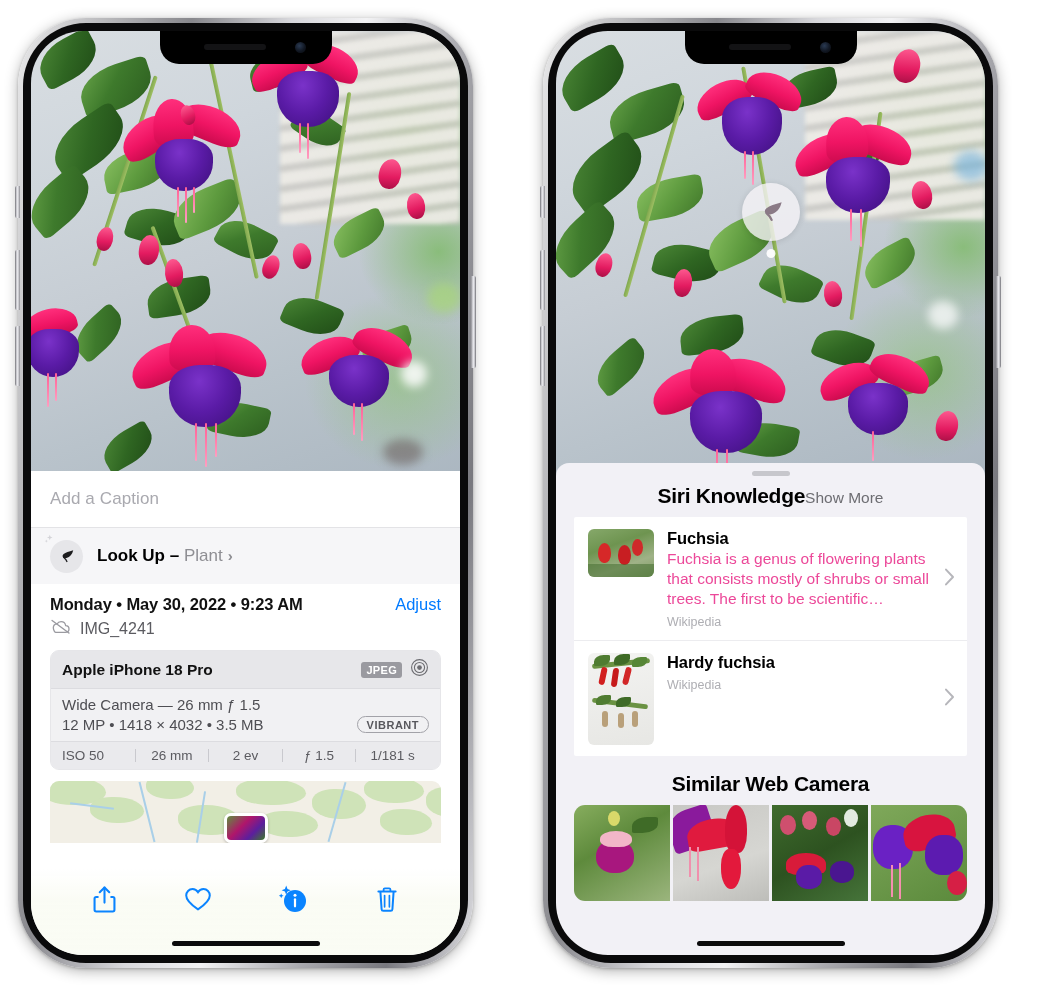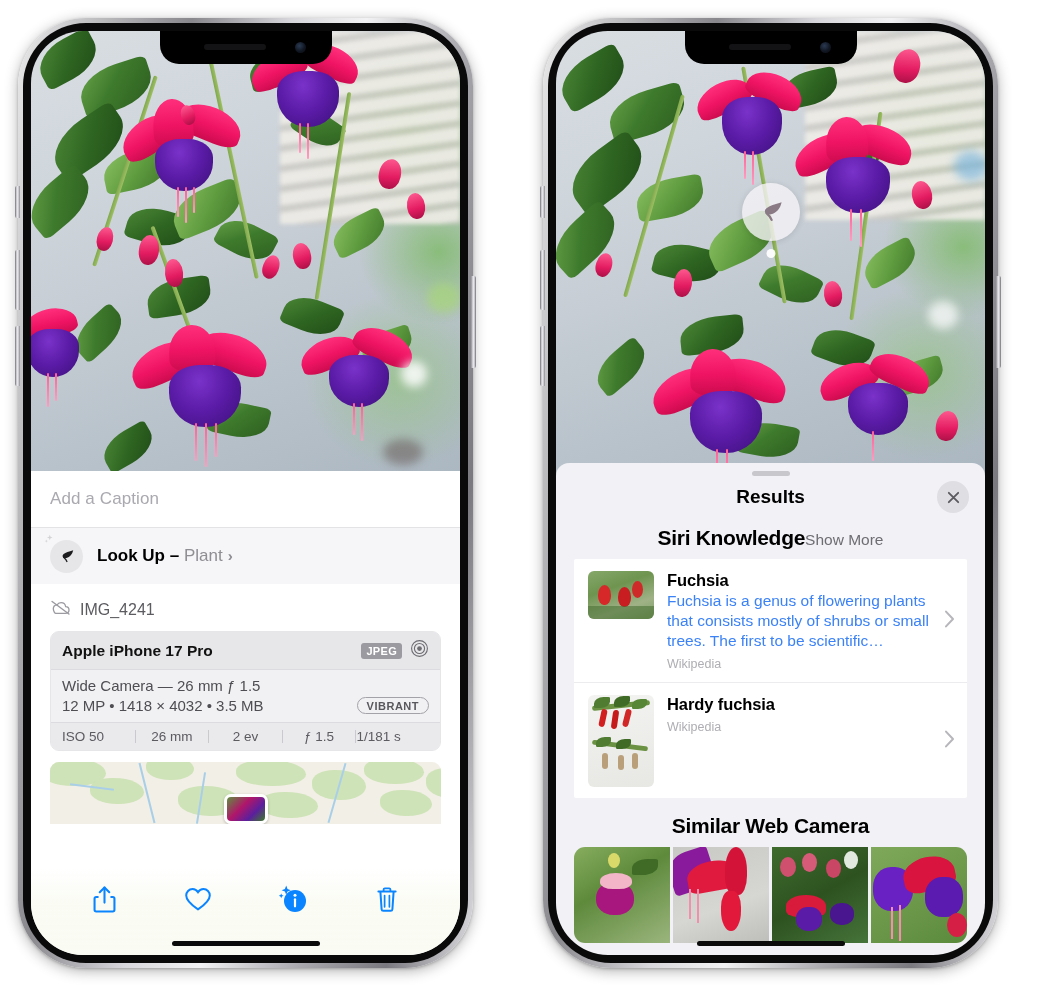--- a/index.html
+++ b/index.html
@@ -183,21 +183,21 @@
   .badge-vib {
     border: 1px solid #a2a2a8; color: #58585d; font-size: 11px;
     border-radius: 9px; padding: 1.5px 9px; letter-spacing: .5px; font-weight: 600;
   }
   .exif-foot {
     display: flex; align-items: center; border-top: 1px solid #dcdce0;
     padding: 6px 11px; background: #eaeaed;
   }
   .exif-foot span { font-size: 13.5px; color: #5b5b60; flex: 1; text-align: center; }
   .exif-foot span:first-child { text-align: left; }
-  .exif-foot span:last-child { text-align: left; }
+  .exif-foot span:last-child { text-align: center; }
   .exif-sep { flex: 0 0 1px !important; height: 13px; background: #c9c9ce; }
 
   .map {
     margin: 11px 19px 0; height: 62px; border-radius: 9px 9px 0 0; overflow: hidden;
     position: relative;
     background: #f2efe6;
   }
   .mg { position: absolute; background: #cfe3b8; border-radius: 40% 55% 45% 50%; }
   .mriver { position: absolute; background: #a9cfe8; }
   .map-pin {
@@ -266,21 +266,21 @@
   .kcard {
     margin: 0 18px; background: #fff; border-radius: 2px; overflow: hidden;
   }
   .krow { display: flex; align-items: flex-start; gap: 13px; padding: 12px 14px 11px; position: relative; }
   .krow + .krow { border-top: 1px solid #ececef; }
   .kthumb { flex: 0 0 auto; border-radius: 6px; overflow: hidden; position: relative; }
   .kthumb.t1 { width: 66px; height: 48px; background: linear-gradient(160deg,#86a86a 0%,#6e9450 35%,#9fb287 70%,#7d9c62 100%); }
   .kthumb.t2 { width: 66px; height: 92px; background: linear-gradient(170deg,#f3f3f1 0%,#e7e7e4 100%); }
   .ktext { flex: 1 1 auto; min-width: 0; padding-right: 18px; }
   .ktitle { font-size: 16.5px; font-weight: 700; color: #000; letter-spacing: -.1px; }
-  .kdesc { font-size: 15.5px; color: #3b82f6; line-height: 1.30; margin-top: 1px; }
+  .kdesc { font-size: 15.5px; color: #ec4899; line-height: 1.30; margin-top: 1px; }
   .ksrc { font-size: 12.5px; color: #aeaeb3; margin-top: 6px; }
   .kchev { position: absolute; right: 12px; top: 50%; transform: translateY(-50%); color: #b6b6bb; }
   .webimgs { display: flex; gap: 3px; margin: 0 18px; border-radius: 11px; overflow: hidden; }
   .wi { flex: 1 1 0; height: 96px; position: relative; overflow: hidden; }
 </style>
 </head>
 <body>
 
 <div class="stage">
 
@@ -399,34 +399,38 @@
               </span>
             </span>
             <span class="lookup-text">
               <span>Look Up –</span>
               <span class="sub">Plant</span><span class="chev-sm">›</span>
             </span>
           </div>
         </div>
 
         <div class="info-block">
+          <div class="date-row">
+            <span class="date-text">Monday • May 30, 2022 • 9:23 AM</span>
+            <span class="adjust-link" style="color:#007AFF">Adjust</span>
+          </div>
           <div class="file-row">
             <span>
               <svg width="21" height="15" viewBox="0 0 24 17" aria-hidden="true">
                 <path d="M6.5 15.2h11c2.5 0 4.2-1.7 4.2-3.9 0-2.1-1.6-3.8-3.8-3.9-.5-2.6-2.6-4.4-5.3-4.4-2 0-3.7 1-4.6 2.6-2.4.2-4.2 2-4.2 4.4 0 2.9 2 5.2 2.7 5.2z" fill="none" stroke="#9a9aa0" stroke-width="1.5" stroke-linejoin="round"></path>
                 <line x1="2.4" y1="1.6" x2="21.6" y2="16" stroke="#9a9aa0" stroke-width="1.6" stroke-linecap="round"></line>
               </svg>
             </span>
             <span class="file-name">IMG_4241</span>
           </div>
         </div>
 
         <div class="exif-card">
           <div class="exif-head">
-            <span class="exif-device">Apple iPhone 17 Pro</span>
+            <span class="exif-device">Apple iPhone 18 Pro</span>
             <span class="exif-head-right">
               <span class="badge-jpeg">JPEG</span>
               <span>
                 <svg width="19" height="19" viewBox="0 0 24 24" aria-hidden="true">
                   <circle cx="12" cy="12" r="10" fill="none" stroke="#6d6d72" stroke-width="1.4"></circle>
                   <circle cx="12" cy="12" r="6.4" fill="none" stroke="#6d6d72" stroke-width="1.4"></circle>
                   <circle cx="12" cy="12" r="3" fill="#6d6d72"></circle>
                 </svg>
               </span>
             </span>
@@ -593,28 +597,20 @@
       <div class="vlu-badge">
         <svg width="30" height="30" viewBox="0 0 24 24" aria-hidden="true">
           <path d="M20.5 4.2c-1.1 5.2-4.1 8.6-8.5 9.6-2.3.5-3.9-.1-4.6-1.2-.7-1.1-.3-2.6 1-3.7 2.4-2 6.6-3 12.1-4.7z" fill="#8a7a86"></path>
           <path d="M8.4 12.9c1.6 1.4 3.3 3.2 4.1 5.4" stroke="#8a7a86" stroke-width="1.8" fill="none" stroke-linecap="round"></path>
         </svg>
       </div>
       <div class="vlu-dot"></div>
 
       <div class="results">
         <div class="grabber"></div>
-        <div class="res-head">
-          <span class="res-title">Results</span>
-          <span class="close-btn">
-            <svg width="15" height="15" viewBox="0 0 16 16" aria-hidden="true">
-              <path d="M3 3 L13 13 M13 3 L3 13" stroke="#5b5b60" stroke-width="2" stroke-linecap="round"></path>
-            </svg>
-          </span>
-        </div>
 
         <div class="sec-head">
           <span class="sec-title">Siri Knowledge</span>
           <span class="show-more">Show More</span>
         </div>
 
         <div class="kcard">
           <div class="krow">
             <div class="kthumb t1">
               <div style="position:absolute;left:10px;top:14px;width:13px;height:20px;border-radius:50% 50% 45% 45%;background:#d62828"></div>

